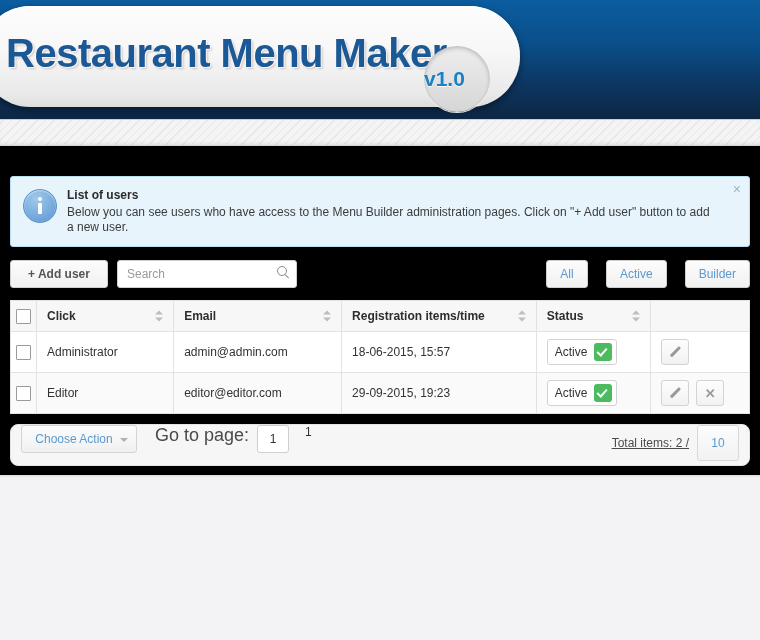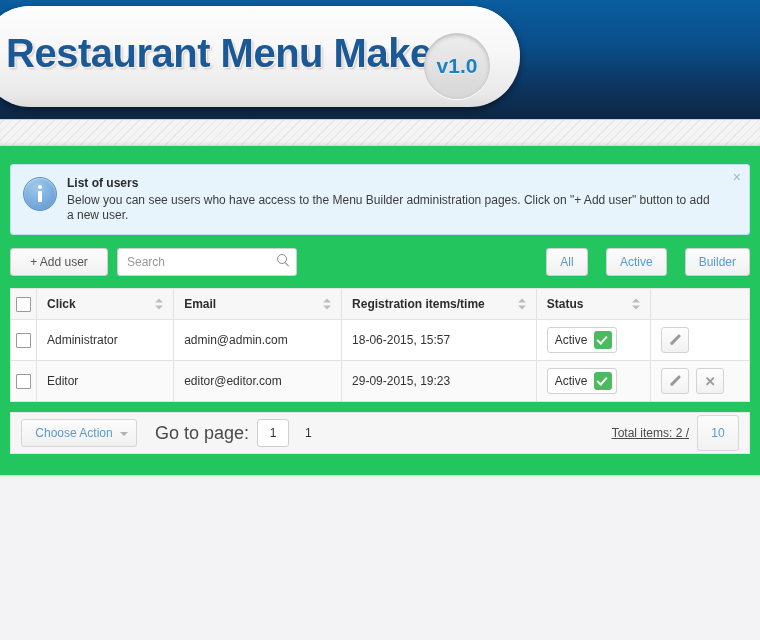--- a/index.html
+++ b/index.html
@@ -40,29 +40,28 @@
     font-size: 40px;
     font-weight: bold;
     color: #1a5896;
     letter-spacing: -0.5px;
     text-shadow: 1px 1px 0 rgba(255,255,255,0.85), 2px 2px 2px rgba(120,60,40,0.25);
     white-space: nowrap;
   }
   .version-badge {
     position: absolute;
     left: 444px;
-    top: 27px;
+    top: 40px;
     width: 66px;
     height: 66px;
     border-radius: 50%;
     background: linear-gradient(to bottom, #eeeeee 0%, #e2e2e2 50%, #d6d6d6 100%);
     box-shadow: inset 0 2px 4px rgba(0,0,0,0.22), 0 1px 0 rgba(255,255,255,0.9);
     display: flex;
     align-items: center;
-    justify-content: center;
   }
   .version-badge span {
     font-size: 21px;
     font-weight: bold;
     color: #1b80c4;
     text-shadow: 0 1px 0 rgba(255,255,255,0.8);
   }
 
   
   .stripe-band {
@@ -75,22 +74,22 @@
       rgba(0,0,0,0) 1px,
       rgba(0,0,0,0) 6px
     );
     border-top: 1px solid #cfcfcf;
     border-bottom: 1px solid #d6d6d6;
     box-shadow: inset 0 -3px 5px -3px rgba(0,0,0,0.14);
   }
 
   
   .content {
-    background: #22c55e;
-    padding: 4px 10px;
+    background: #000000;
+    padding: 16px 10px;
     height: 330px;
     box-sizing: border-box;
     border-bottom: 1px solid #e2e2e2;
   }
 
   
   .info-banner {
     position: relative;
     margin-top: 14px;
     background: #e7f4fb;
@@ -166,21 +165,21 @@
     color: #555;
     background: linear-gradient(to bottom, #fcfcfc 0%, #f1f1f1 100%);
     border: 1px solid #cfcfcf;
     border-radius: 3px;
     height: 28px;
     padding: 0 13px;
     box-sizing: border-box;
     cursor: pointer;
     box-shadow: 0 1px 0 rgba(0,0,0,0.03);
   }
-  .btn-add { min-width: 98px; }
+  .btn-add { min-width: 98px; font-weight: bold; }
   .search-wrap {
     position: relative;
     margin-left: 9px;
     width: 180px;
     height: 28px;
   }
   .search-input {
     width: 100%;
     height: 28px;
     box-sizing: border-box;
@@ -354,24 +353,24 @@
     color: #9a9a9a;
     font-weight: bold;
     line-height: 1;
   }
 
   
   .pagination {
     margin-top: 10px;
     background: #f6f6f6;
     border: 1px solid #e4e4e4;
-    border-radius: 0;
+    border-radius: 8px;
     height: 42px;
     display: flex;
-    align-items: center;
+    align-items: flex-start;
     padding: 0 10px;
     box-sizing: border-box;
   }
   .choose-action {
     position: relative;
     height: 28px;
     min-width: 116px;
     border: 1px solid #d5d5d5;
     border-radius: 3px;
     background: linear-gradient(to bottom, #fcfcfc, #f0f0f0);

